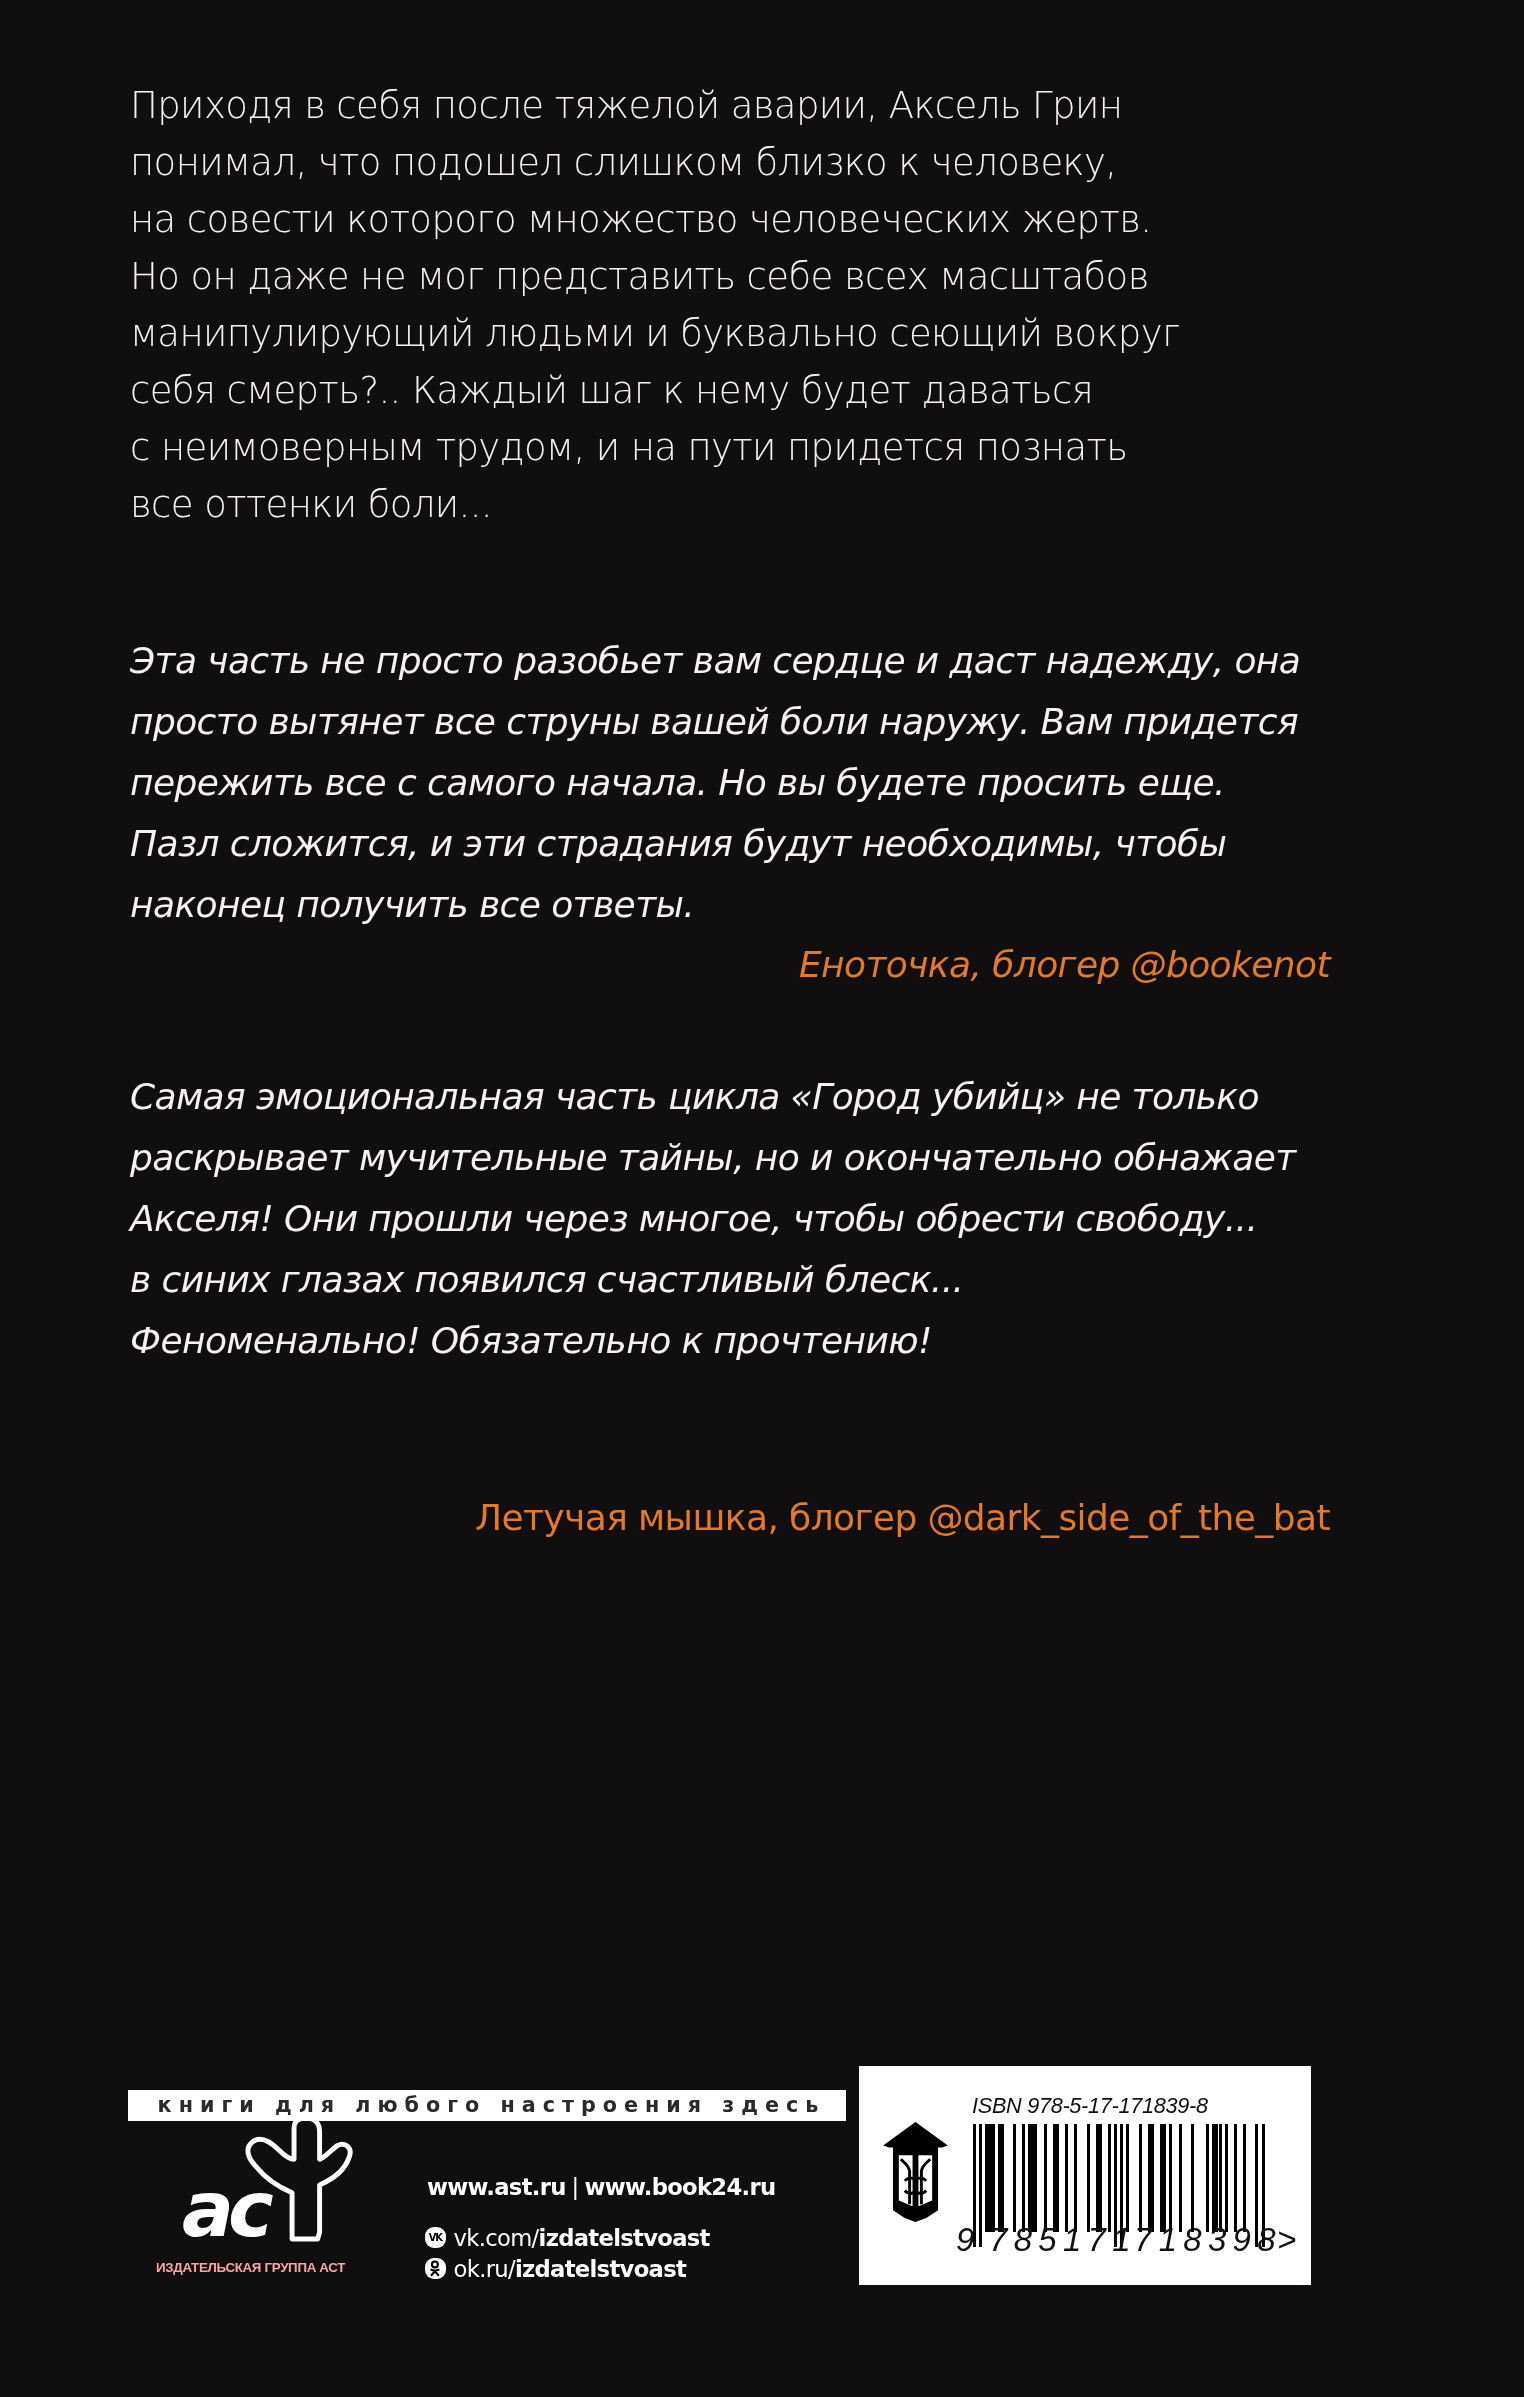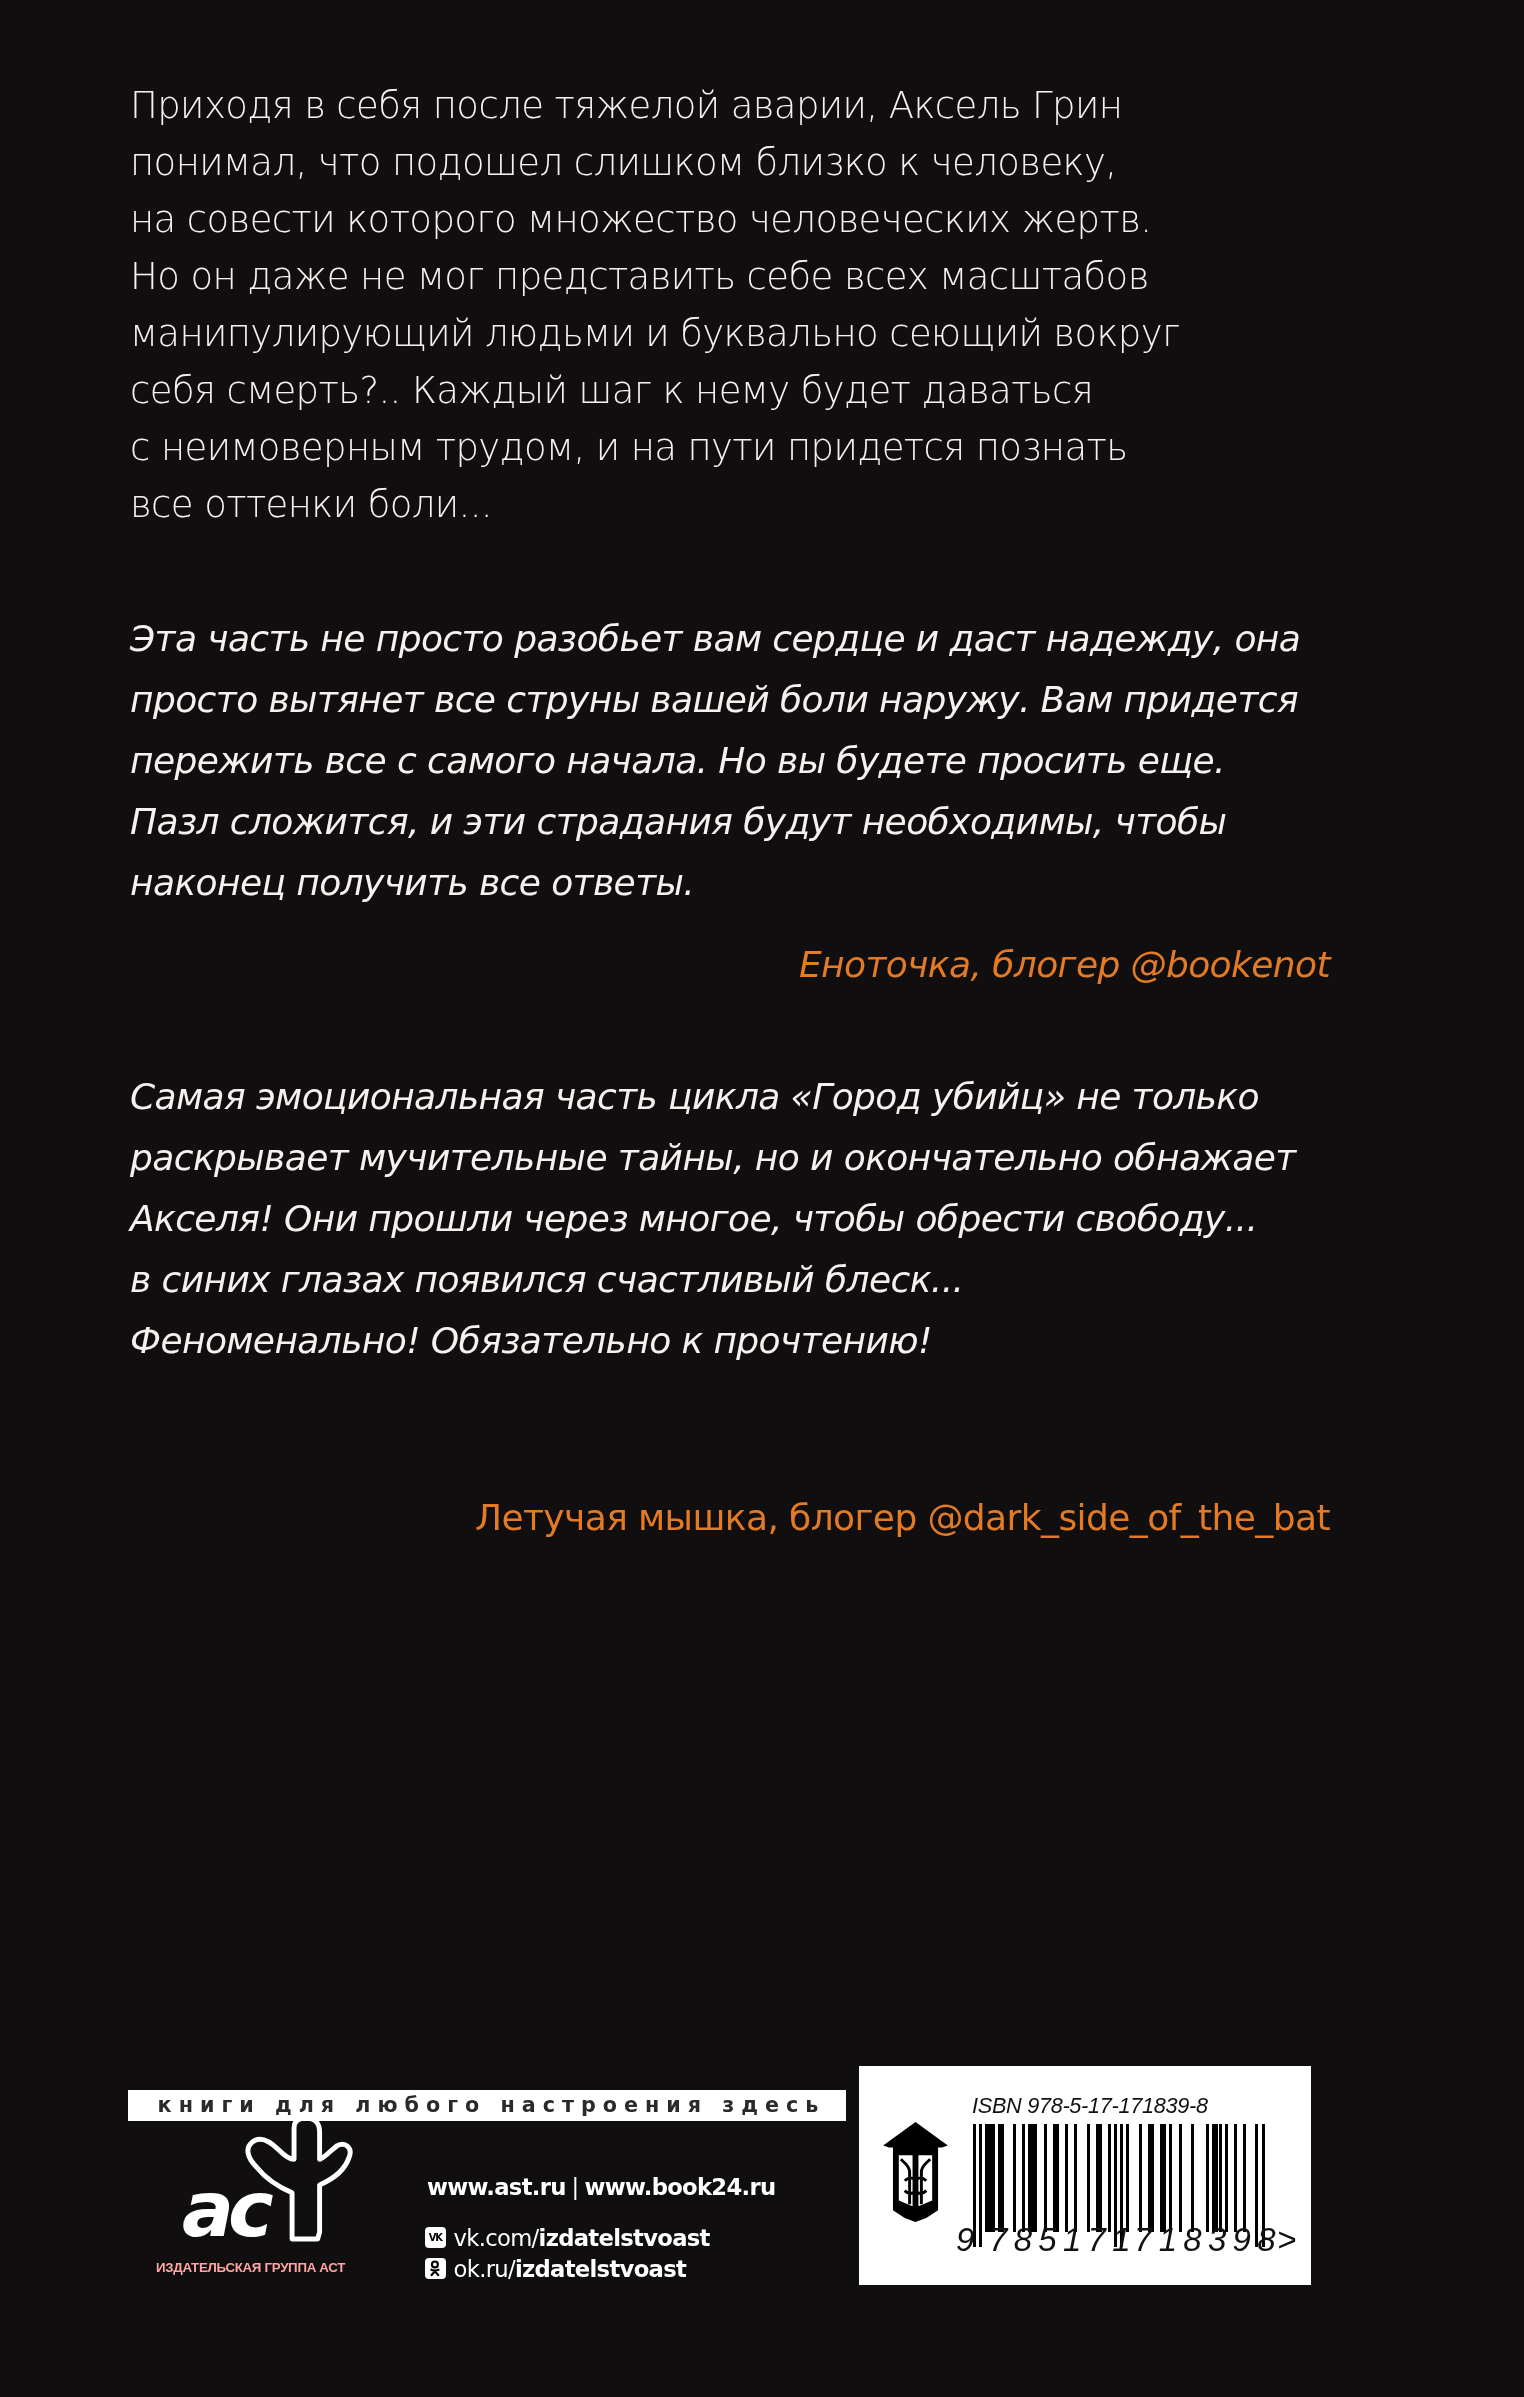--- a/index.html
+++ b/index.html
@@ -10,21 +10,21 @@
     font-family: "DejaVu Sans", sans-serif;
   }
   .para {
     position: absolute; left: 130px; width: 1241px;
     color: #f4f1ee; margin: 0;
     font-family: "DejaVu Sans", sans-serif;
     font-weight: 300;
   }
   .para .line { display: block; white-space: nowrap; }
   #p1 { top: 77px; font-size: 37px; line-height: 57px; letter-spacing: -0.6px; }
-  #p2 { top: 608px; font-size: 36px; line-height: 61px; font-style: italic; letter-spacing: -0.6px; }
+  #p2 { top: 630px; font-size: 36px; line-height: 61px; font-style: italic; letter-spacing: -0.6px; }
   #p3 { top: 1066px; font-size: 36px; line-height: 61px; font-style: italic; letter-spacing: -0.6px; }
   .attrib {
     position: absolute; right: 195px; color: #e27a26;
     font-size: 36px; white-space: nowrap; letter-spacing: -0.6px;
     font-family: "DejaVu Sans", sans-serif;
   }
   #a1 { top: 944px; font-style: italic; }
   #a2 { top: 1497px; }
 
   
@@ -49,21 +49,21 @@
   .sites .sep { font-weight: normal; margin: 0 5.9px; }
   .social {
     position: absolute; left: 425px; color: #ffffff;
     font-family: "DejaVu Sans", sans-serif; font-size: 22.7px; letter-spacing: -0.7px;
     white-space: nowrap; display: flex; align-items: center; height: 23.6px;
   }
   .social b { font-weight: bold; }
   #vk { top: 2226px; }
   #ok { top: 2257px; }
   .soc-icon {
-    width: 20.7px; height: 20.7px; background: #ffffff; border-radius: 4px;
+    width: 20.7px; height: 20.7px; background: #ffffff; border-radius: 9px;
     color: #000; font-size: 9.9px; font-weight: bold; display: inline-flex;
     align-items: center; justify-content: center; margin-right: 7.9px; letter-spacing: -1px;
   }
   .barcode-box {
     position: absolute; left: 859px; top: 2066px; width: 452px; height: 219px;
     background: #ffffff;
     font-style: italic;
   }
   .isbn {
     position: absolute; left: 113px; top: 26.6px; color: #111;

